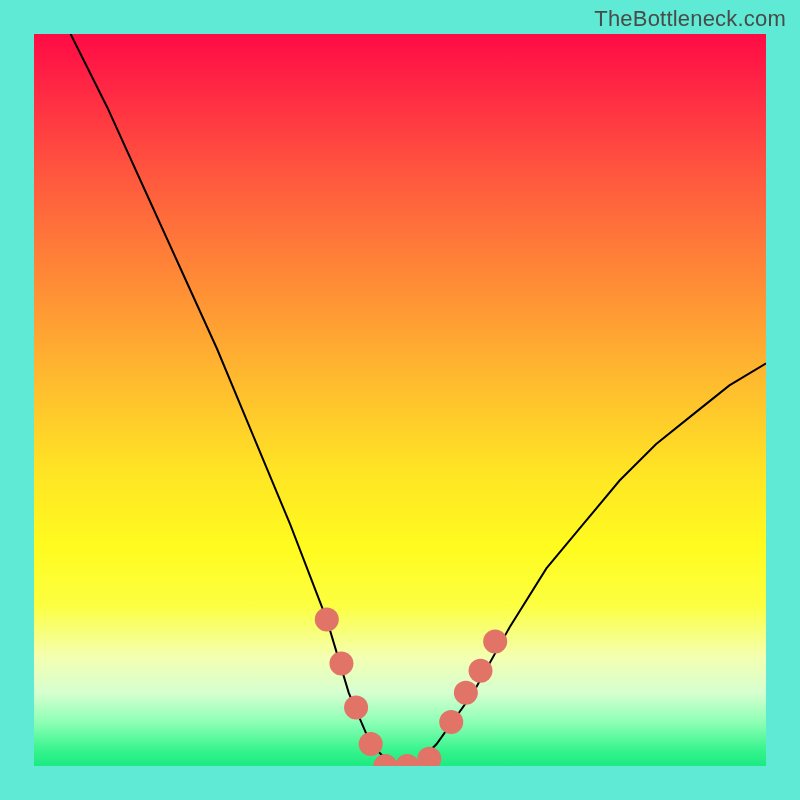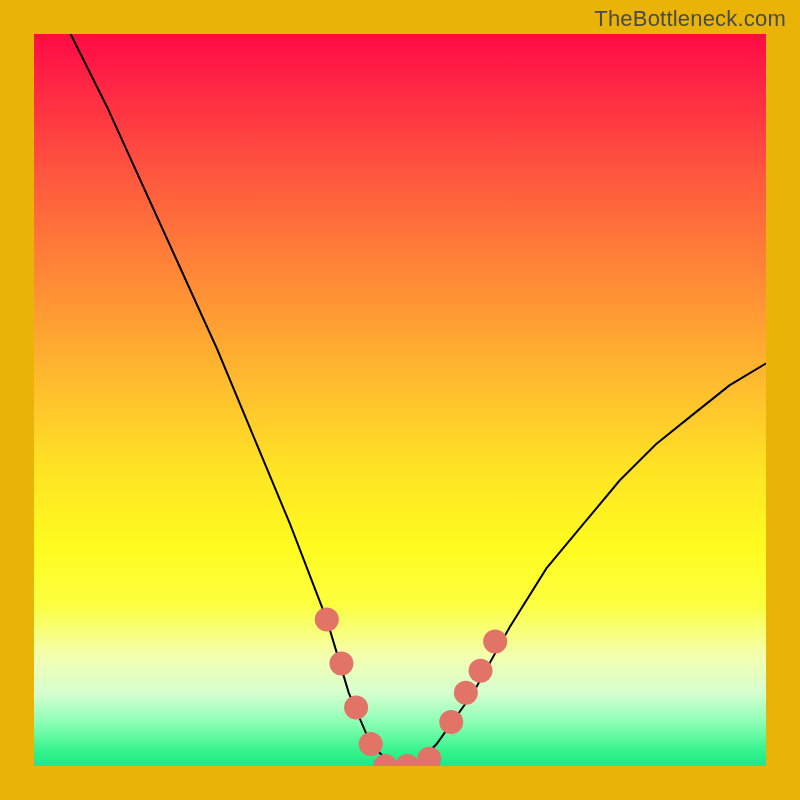--- a/index.html
+++ b/index.html
@@ -8,21 +8,21 @@
     width: 800px;
     height: 800px;
     overflow: hidden;
     font-family: Arial, Helvetica, sans-serif;
     background: #000;
   }
   .frame {
     position: relative;
     width: 800px;
     height: 800px;
-    background: #eab308;
+    background: #5eead4;
   }
   .plot-area {
     position: absolute;
     left: 34px;
     top: 34px;
     width: 732px;
     height: 732px;
   }
   .gradient-bg {
     position: absolute;

